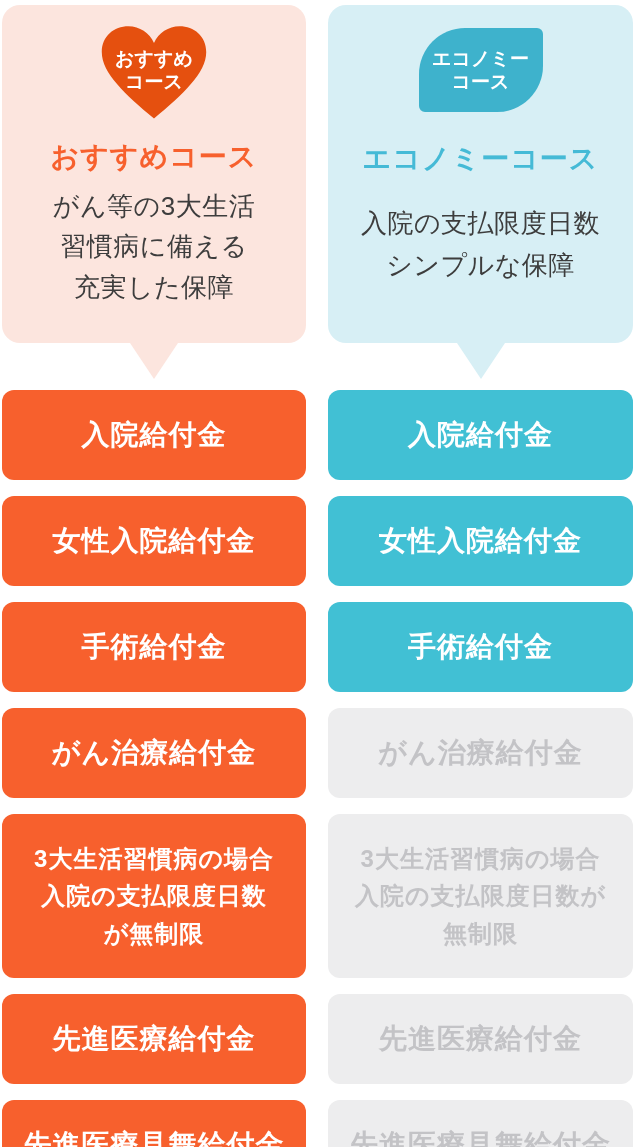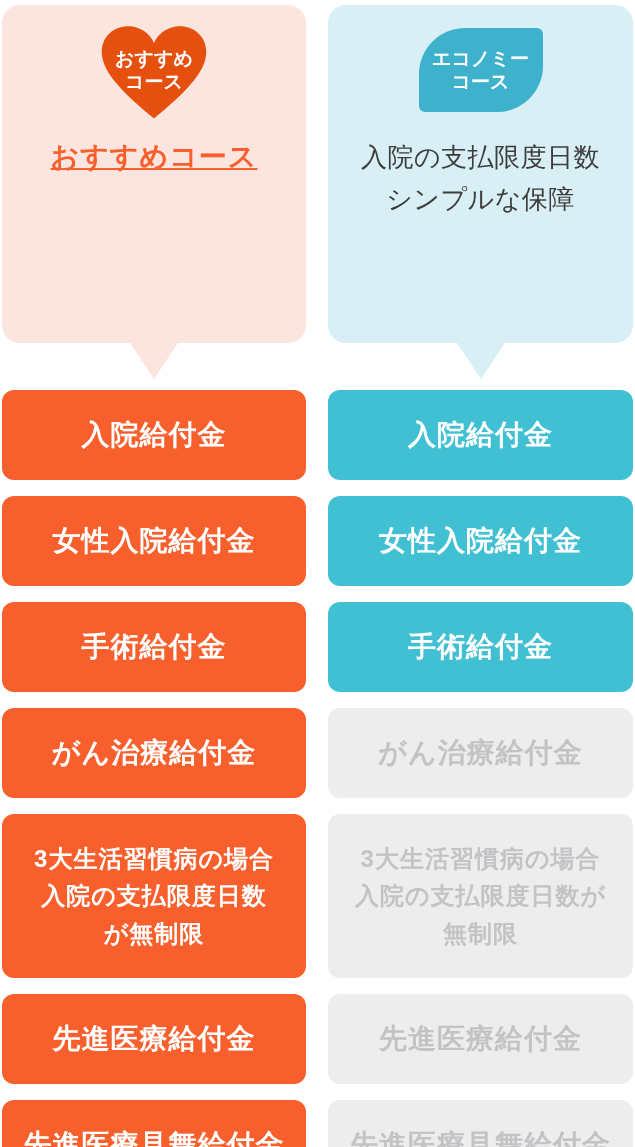--- a/index.html
+++ b/index.html
@@ -46,21 +46,21 @@
   .badge-text span{display:block;}
   .leaf-badge{
     width:124px;height:84px;margin:23px auto 16px;
     background:var(--teal-badge);border-radius:46px 6px 46px 6px;
     display:flex;flex-direction:column;align-items:center;justify-content:center;
     color:#ffffff;font-size:19px;line-height:1.22;font-weight:bold;
   }
   .leaf-badge span{display:block;}
 
   .course-title{margin:15px 0 0;font-size:28px;font-weight:bold;letter-spacing:1px;}
-  .col-left .course-title{color:var(--orange);text-decoration:underline;}
+  .col-left .course-title{color:var(--orange);}
   .col-right .course-title{margin-top:28px;color:var(--teal-title);}
   .course-desc{
     margin:10px 8px 0;font-size:26px;line-height:1.55;font-weight:500;
     color:var(--text-dark);white-space:pre-line;letter-spacing:0.5px;
   }
   .col-right .course-desc{margin-top:24px;line-height:1.62;}
 
   
   .benefits{
     list-style:none;margin:47px 0 0;padding:0;
@@ -87,20 +87,23 @@
       <div class="heart-badge">
         <svg viewBox="0 0 100 90" aria-hidden="true">
           <path class="heart-fill" d="M50 86 C24 64 3 45 3 26 C3 12 14 3 27 3 C37 3 46 9 50 18 C54 9 63 3 73 3 C86 3 97 12 97 26 C97 45 76 64 50 86 Z"></path>
         </svg>
         <div class="badge-text">
           <span>おすすめ</span>
           <span>コース</span>
         </div>
       </div>
       <h2 class="course-title">おすすめコース</h2>
+      <p class="course-desc">がん等の3大生活
+習慣病に備える
+充実した保障</p>
       <div class="tail"></div>
     </section>
     <ul class="benefits">
       <li class="benefit orange">入院給付金</li>
       <li class="benefit orange">女性入院給付金</li>
       <li class="benefit orange">手術給付金</li>
       <li class="benefit orange">がん治療給付金</li>
       <li class="benefit orange tall">3大生活習慣病の場合
 入院の支払限度日数
 が無制限</li>
@@ -109,20 +112,21 @@
     </ul>
   </div>
 
   <div class="col col-right">
     <section class="bubble-card blue">
       <div class="leaf-badge">
 
         <span>エコノミー</span>
         <span>コース</span>
       </div>
+      <h2 class="course-title">エコノミーコース</h2>
       <p class="course-desc">入院の支払限度日数
 シンプルな保障</p>
       <div class="tail"></div>
     </section>
     <ul class="benefits">
       <li class="benefit teal">入院給付金</li>
       <li class="benefit teal">女性入院給付金</li>
       <li class="benefit teal">手術給付金</li>
       <li class="benefit excluded">がん治療給付金</li>
       <li class="benefit excluded tall">3大生活習慣病の場合

